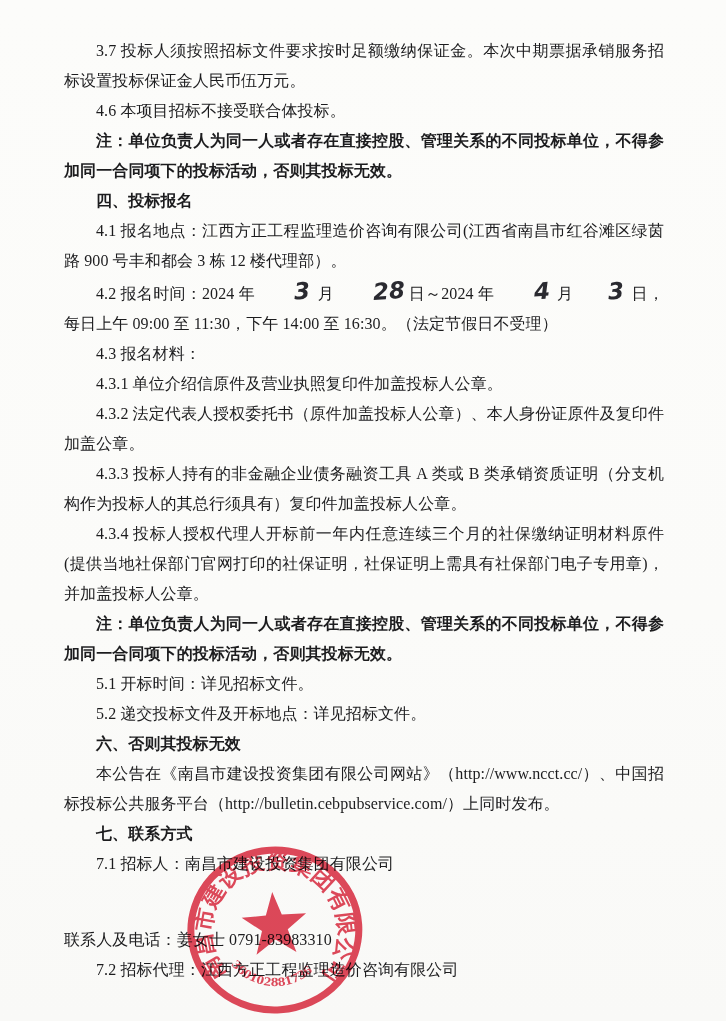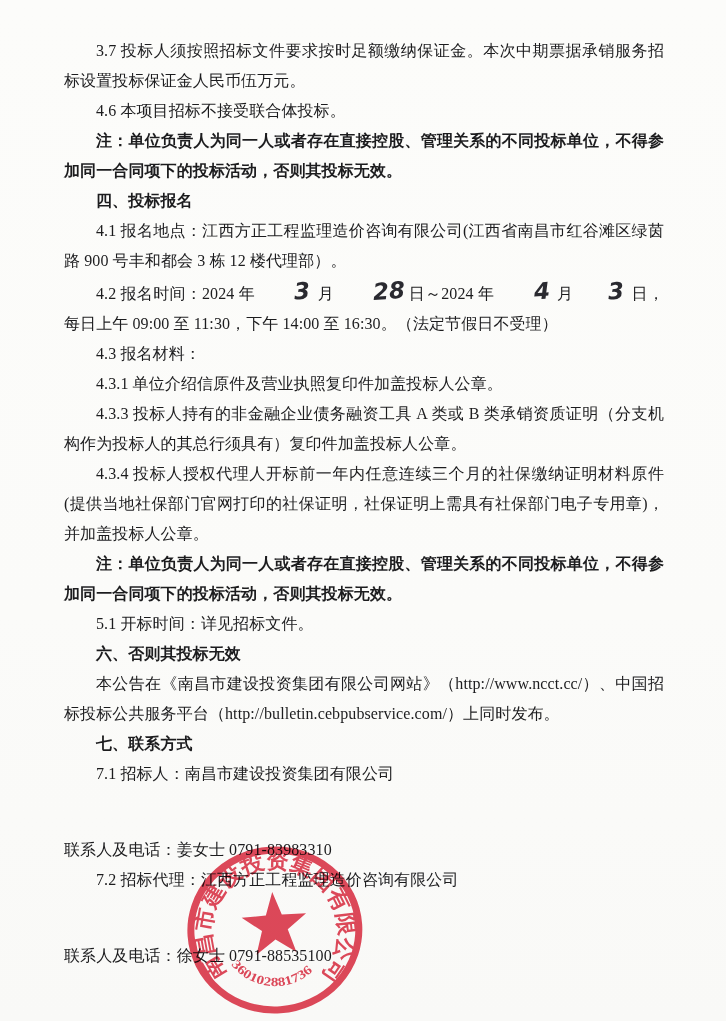--- a/index.html
+++ b/index.html
@@ -63,25 +63,27 @@
     <p class="doc">4.6 本项目招标不接受联合体投标。</p>
     <p class="doc bold">注：单位负责人为同一人或者存在直接控股、管理关系的不同投标单位，不得参加同一合同项下的投标活动，否则其投标无效。</p>
 
     <p class="doc bold">四、投标报名</p>
     <p class="doc">4.1 报名地点：江西方正工程监理造价咨询有限公司(江西省南昌市红谷滩区绿茵路 900 号丰和都会 3 栋 12 楼代理部）。</p>
 
     <p class="doc"><span>4.2 报名时间：2024 年 </span><span class="hand">3</span><span> 月 </span><span class="hand">28</span><span>日～2024 年 </span><span class="hand">4</span><span> 月</span><span class="hand">3</span><span> 日，每日上午 09:00 至 11:30，下午 14:00 至 16:30。（法定节假日不受理）</span></p>
 
     <p class="doc">4.3  报名材料：</p>
     <p class="doc">4.3.1 单位介绍信原件及营业执照复印件加盖投标人公章。</p>
+    <p class="doc">4.3.2 法定代表人授权委托书（原件加盖投标人公章）、本人身份证原件及复印件加盖公章。</p>
     <p class="doc">4.3.3 投标人持有的非金融企业债务融资工具 A 类或 B 类承销资质证明（分支机构作为投标人的其总行须具有）复印件加盖投标人公章。</p>
     <p class="doc">4.3.4 投标人授权代理人开标前一年内任意连续三个月的社保缴纳证明材料原件(提供当地社保部门官网打印的社保证明，社保证明上需具有社保部门电子专用章)，并加盖投标人公章。</p>
     <p class="doc bold">注：单位负责人为同一人或者存在直接控股、管理关系的不同投标单位，不得参加同一合同项下的投标活动，否则其投标无效。</p>
 
     <p class="doc">5.1 开标时间：详见招标文件。</p>
+    <p class="doc">5.2 递交投标文件及开标地点：详见招标文件。</p>
 
     <p class="doc bold">六、否则其投标无效</p>
     <p class="doc">本公告在《南昌市建设投资集团有限公司网站》（http://www.ncct.cc/）、中国招标投标公共服务平台（http://bulletin.cebpubservice.com/）上同时发布。</p>
 
     <p class="doc bold">七、联系方式</p>
     <p class="doc">7.1 招标人：南昌市建设投资集团有限公司</p>
     <p class="doc noindent">联系人及电话：姜女士 0791-83983310</p>
     <p class="doc">7.2 招标代理：江西方正工程监理造价咨询有限公司</p>
     <p class="doc noindent">联系人及电话：徐女士 0791-88535100</p>
 

